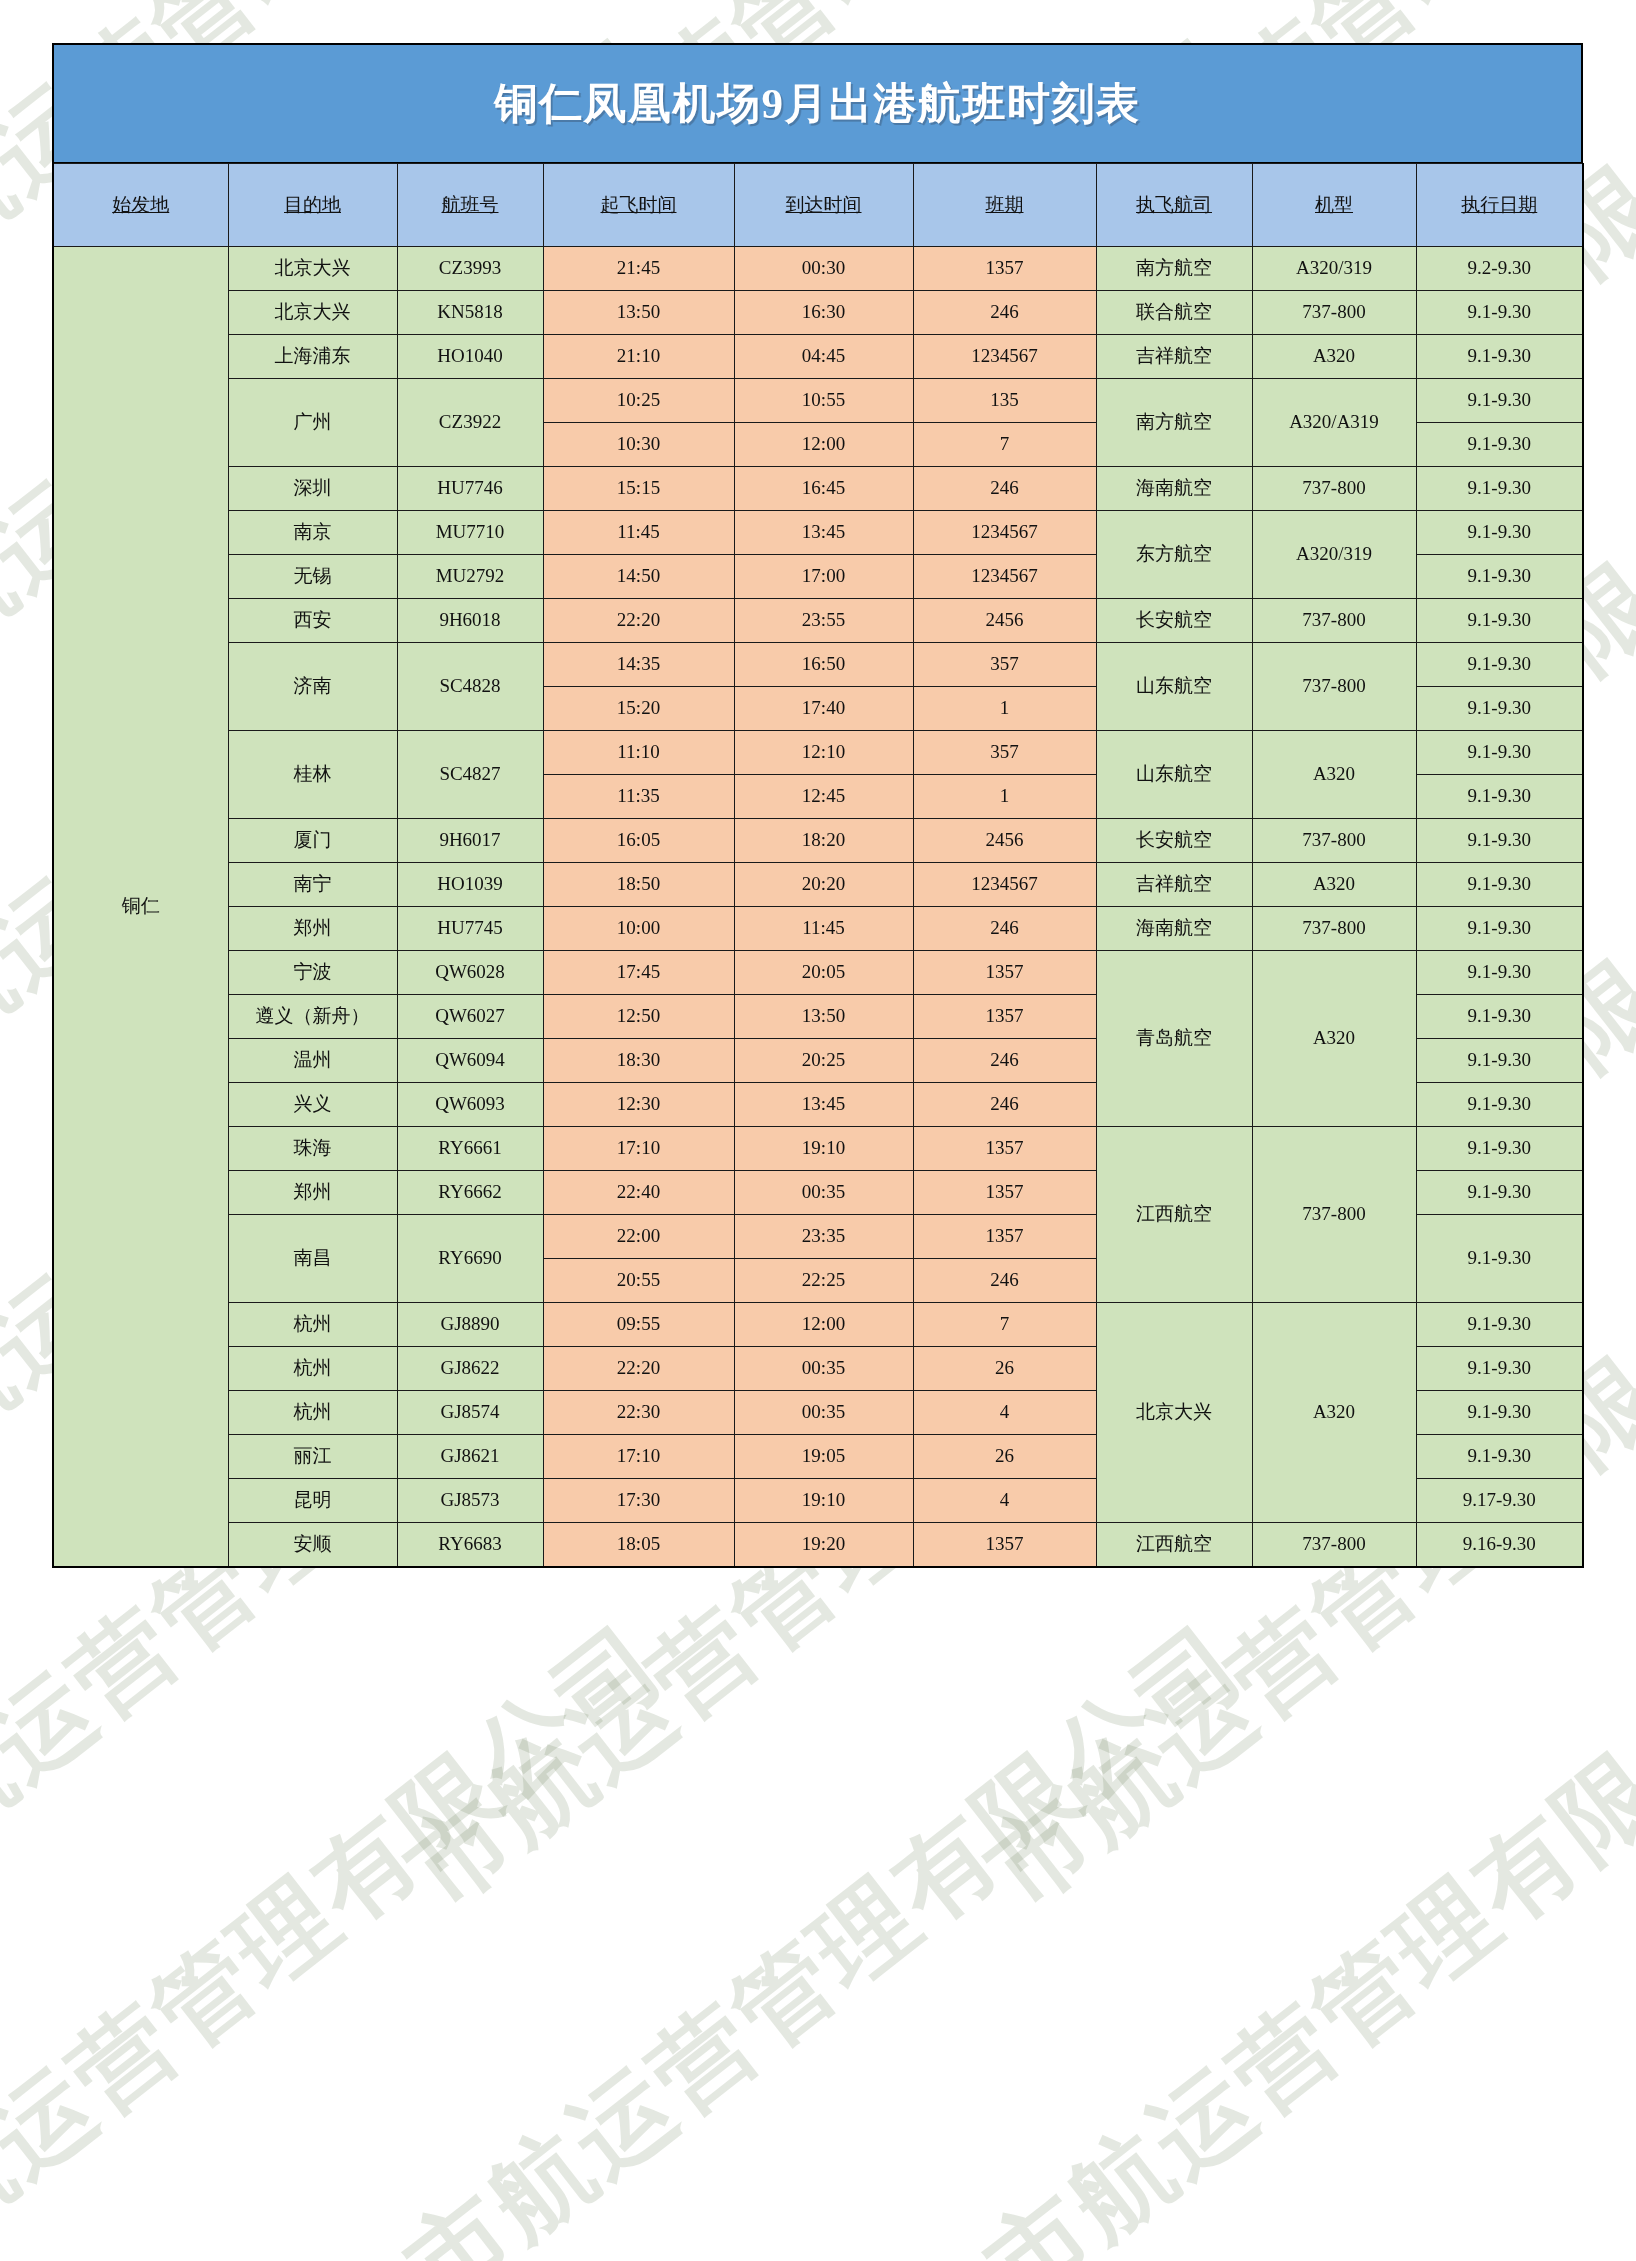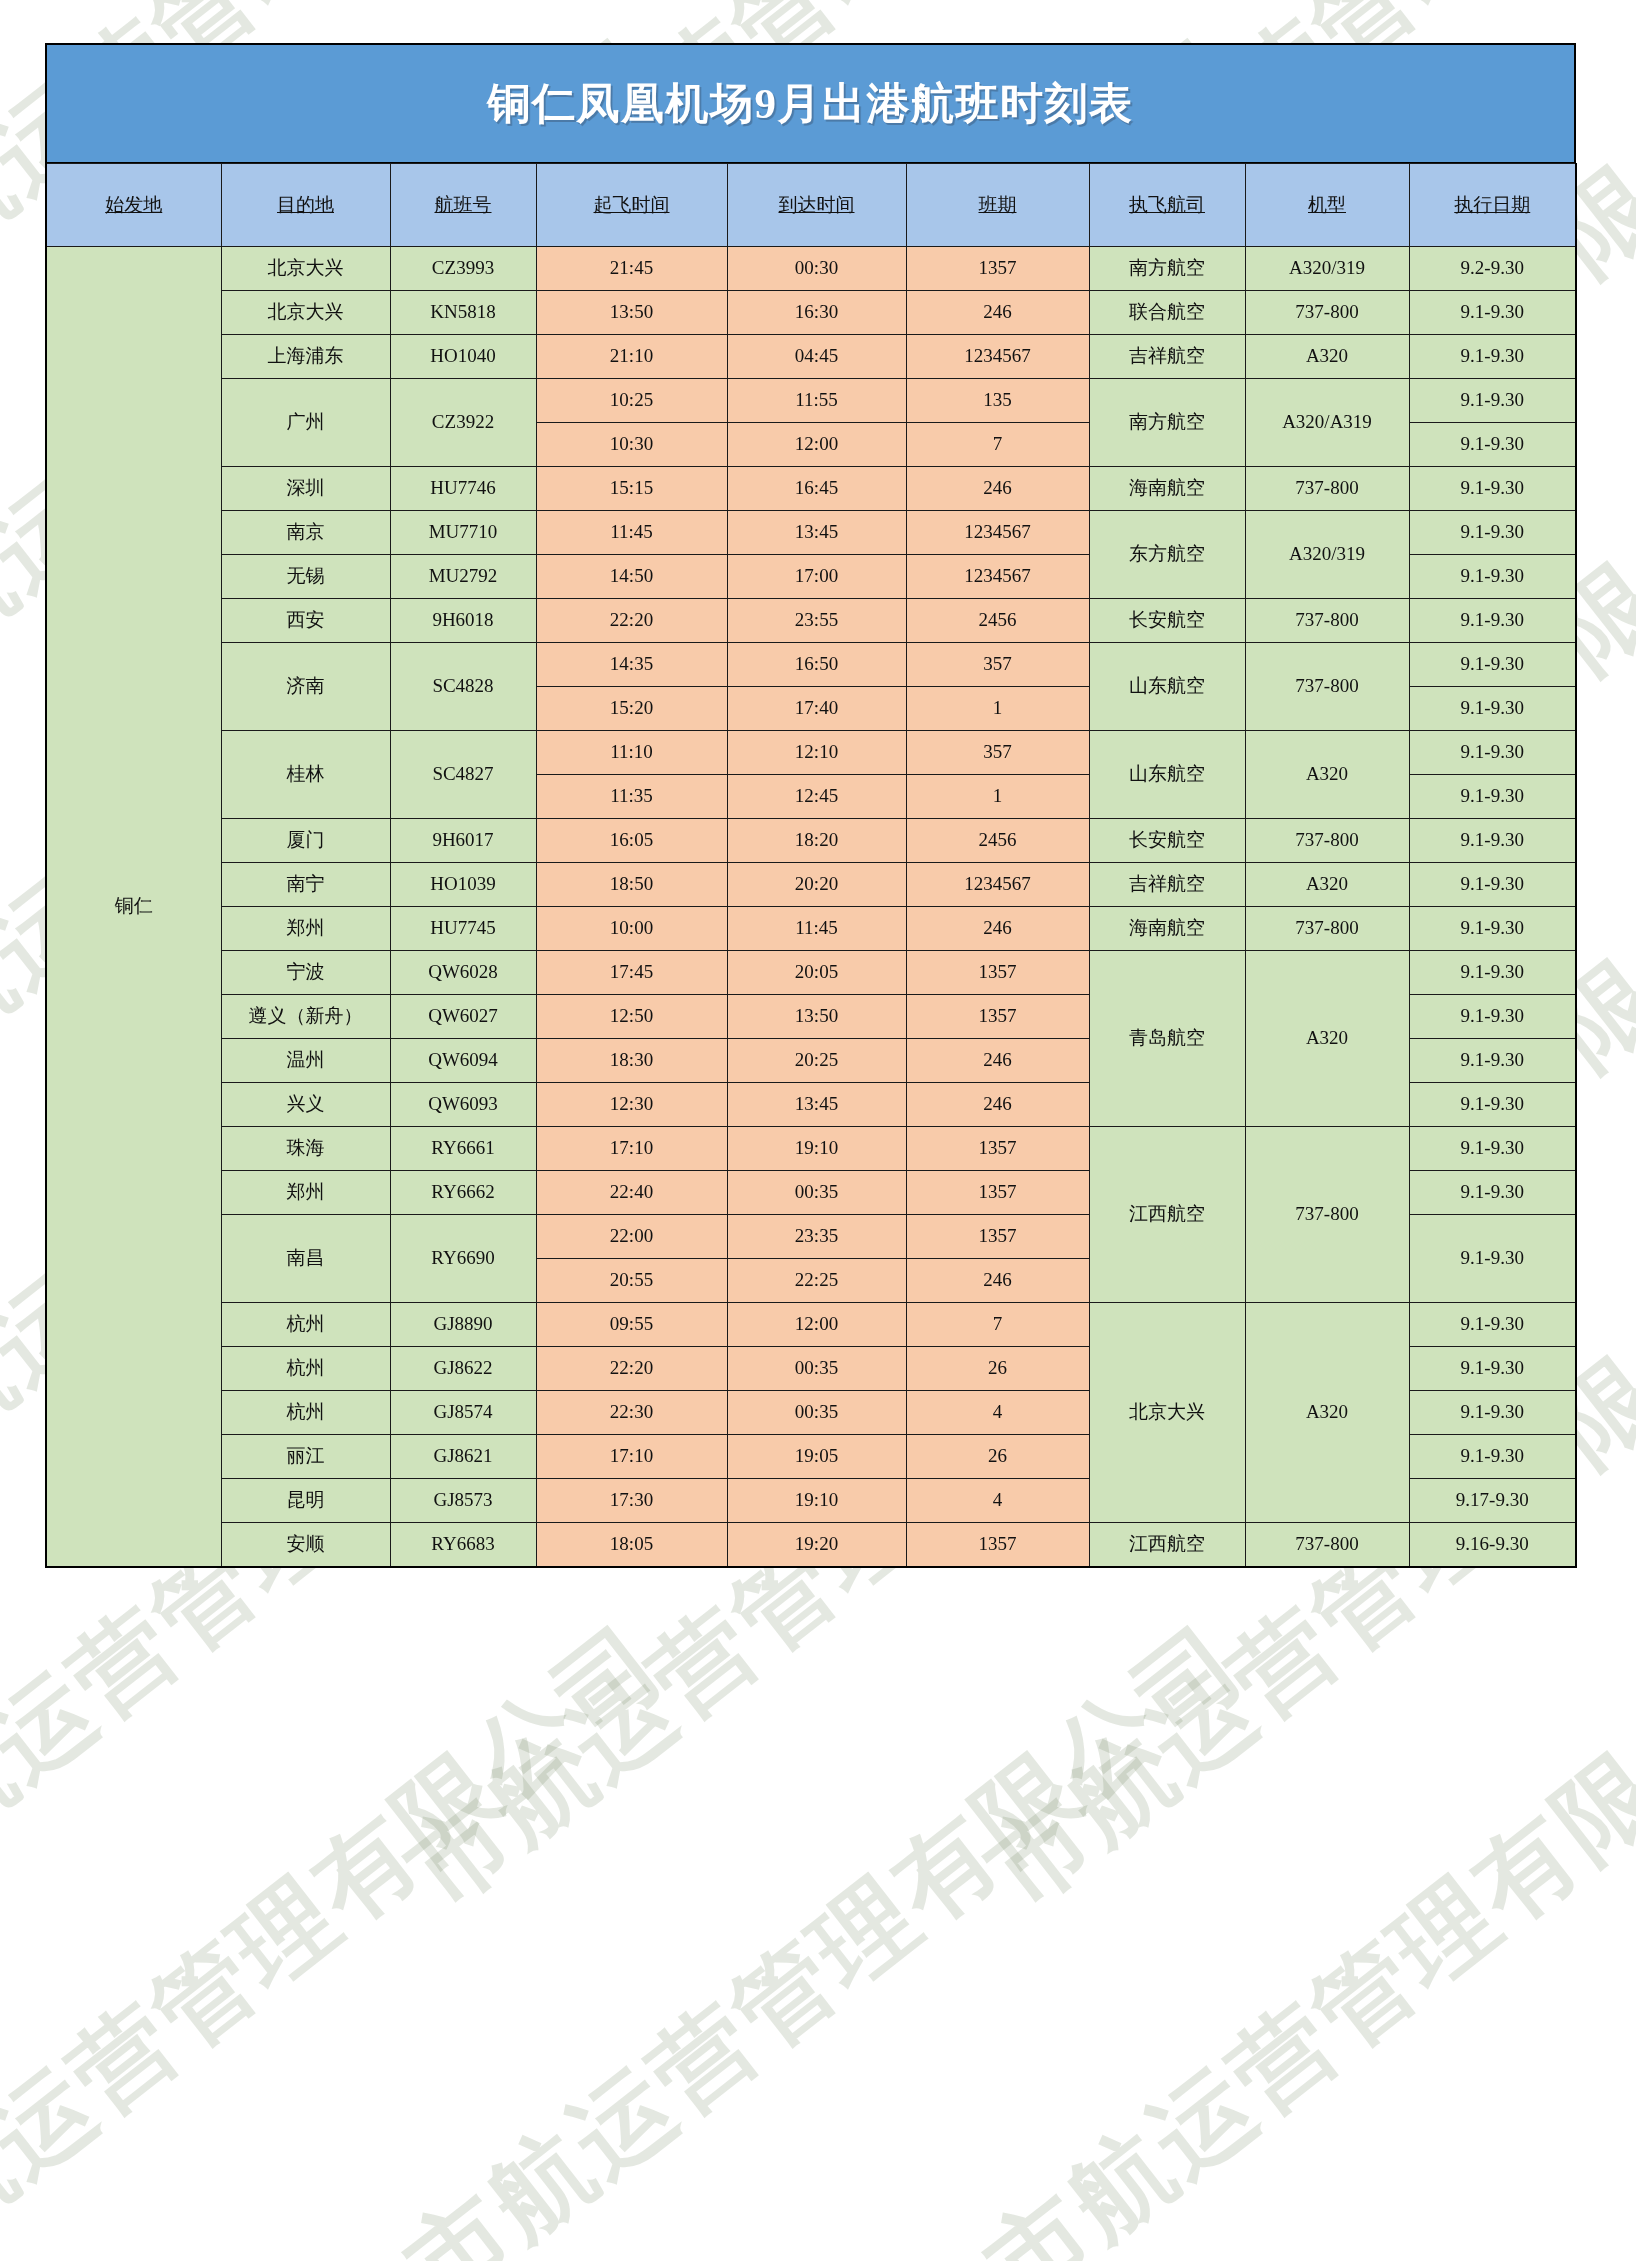--- a/index.html
+++ b/index.html
@@ -31,21 +31,21 @@
     font-weight: bold;
     color: rgba(90, 110, 70, 0.16);
     white-space: nowrap;
     transform-origin: left top;
     letter-spacing: 4.6px;
   }
 
   
   #sheet {
     position: absolute;
-    left: 45px;
+    left: 52px;
     top: 43px;
     width: 1531px;
     z-index: 10;
   }
 
   
   #title-band {
     height: 120px;
     background: #5b9bd5;
     border: 2.3px solid #000000;
@@ -200,21 +200,21 @@
           <td class="peach">04:45</td>
           <td class="peach">1234567</td>
           <td rowspan="1">吉祥航空</td>
           <td rowspan="1">A320</td>
           <td>9.1-9.30</td>
         </tr>
         <tr>
           <td rowspan="2">广州</td>
           <td rowspan="2">CZ3922</td>
           <td class="peach">10:25</td>
-          <td class="peach">11:55</td>
+          <td class="peach">10:55</td>
           <td class="peach">135</td>
           <td rowspan="2">南方航空</td>
           <td rowspan="2">A320/A319</td>
           <td>9.1-9.30</td>
         </tr>
         <tr>
           <td class="peach">10:30</td>
           <td class="peach">12:00</td>
           <td class="peach">7</td>
           <td>9.1-9.30</td>

